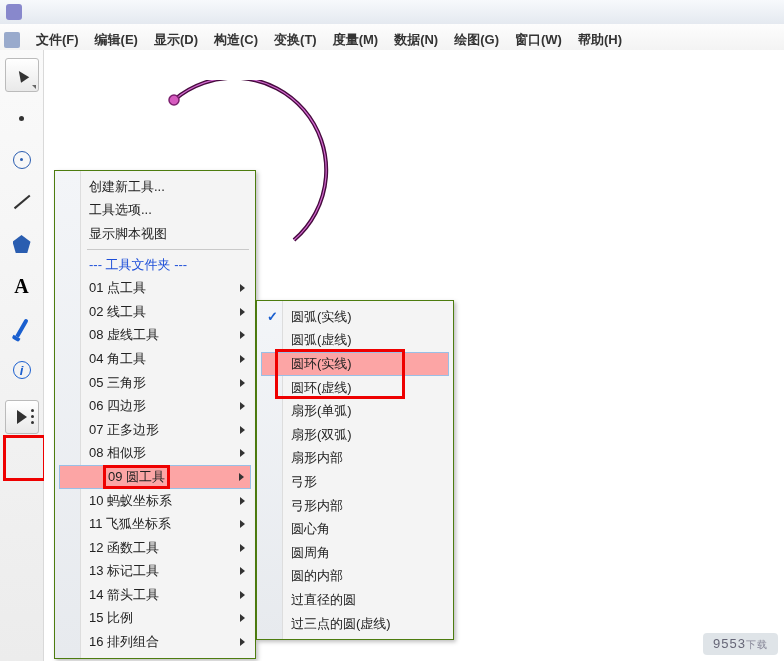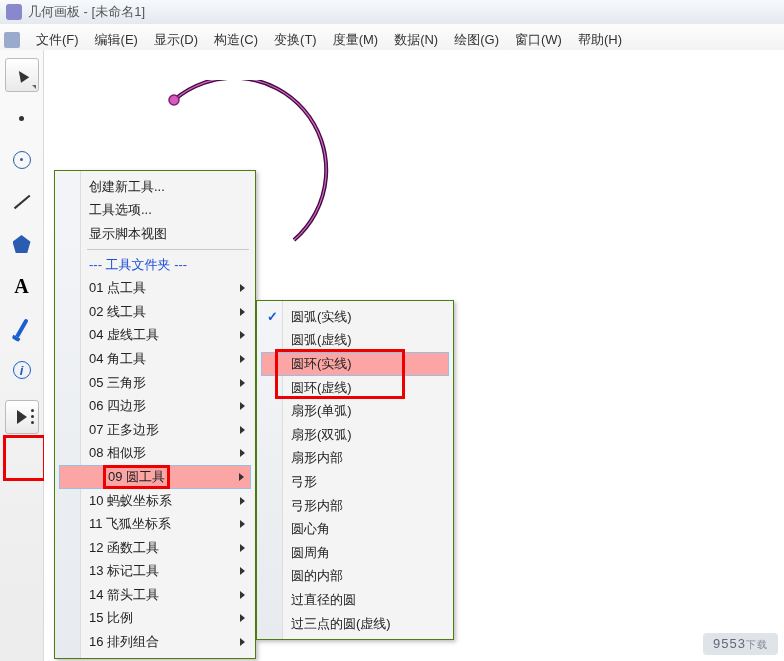--- a/index.html
+++ b/index.html
@@ -1,21 +1,21 @@
 <!DOCTYPE html>
 <html><head>
 <meta charset="utf-8">
 <style>
 * { margin: 0; padding: 0; box-sizing: border-box; font-family: "Microsoft YaHei", SimSun, sans-serif; font-size: 13px; }
 body { width: 784px; height: 661px; background: #fff; overflow: hidden; position: relative; }
 
 .titlebar { height: 24px; background: linear-gradient(#f7f9fc,#e4e9f0); display: flex; align-items: center; padding-left: 6px; color: #555; }
 .titlebar .app-icon { width: 16px; height: 16px; background: #88c; border-radius: 3px; margin-right: 6px; }
 
-.menubar { height: 33px; background: linear-gradient(#fdfdfd,#f1f1f1); border-bottom: 1px solid #d1d1d1; display: flex; align-items: center; padding-left: 4px; }
+.menubar { height: 33px; background: linear-gradient(#fdfdfd,#f1f1f1); border-bottom: 1px solid #d1d1d1; display: flex; align-items: center; padding-left: 4px; font-weight: bold; }
 .menubar .doc-icon { width: 16px; height: 16px; background: #9ac; border-radius: 2px; margin-right: 8px; }
 .menubar .menu-item { padding: 0 8px; color: #333; cursor: default; }
 
 .toolbar { position: absolute; left: 0; top: 50px; width: 44px; background: linear-gradient(#fafafa,#ececec); border-right: 1px solid #d9d9d9; height: 611px; display: flex; flex-direction: column; align-items: center; padding-top: 8px; gap: 10px; }
 .tool-btn { width: 34px; height: 34px; border: 1px solid #bbb; border-radius: 3px; background: linear-gradient(#fff,#e9e9e9); display: flex; align-items: center; justify-content: center; position: relative; }
 .tool-btn.first { display:flex; }
 .tool-btn .drop-mark { position: absolute; right: 2px; bottom: 2px; width: 0; height: 0; border-left: 4px solid transparent; border-top: 4px solid #666; }
 .tool-plain { width: 34px; height: 32px; display: flex; align-items: center; justify-content: center; }
 
 .arrow-icon { width:0;height:0;border-left:5px solid transparent;border-right:5px solid transparent;border-bottom:11px solid #333; transform: rotate(-35deg); }
@@ -53,21 +53,20 @@
 .red-sub-box { position:absolute; border:3px solid #e00; pointer-events:none; }
 
 .watermark { position:absolute; right:6px; bottom:6px; background:rgba(220,225,230,0.9); padding:3px 10px; border-radius:4px; font-size:13px; letter-spacing:1px; color:#667; font-weight:normal; }
 .watermark small{font-size:10px;color:#889;}
 </style>
 </head>
 <body>
 
 <div class="titlebar">
   <div class="app-icon"></div>
-  <span>几何画板 - [未命名1]</span>
 </div>
 
 <div class="menubar">
   <div class="doc-icon"></div>
   <div class="menu-item">文件(F)</div>
   <div class="menu-item">编辑(E)</div>
   <div class="menu-item">显示(D)</div>
   <div class="menu-item">构造(C)</div>
   <div class="menu-item">变换(T)</div>
   <div class="menu-item">度量(M)</div>
@@ -142,21 +141,21 @@
     </div>
   <div class="item">
       <span>01 点工具</span>
       <div class="arrow-r"></div>
     </div>
   <div class="item">
       <span>02 线工具</span>
       <div class="arrow-r"></div>
     </div>
   <div class="item">
-      <span>04 虚线工具</span>
+      <span>08 虚线工具</span>
       <div class="arrow-r"></div>
     </div>
   <div class="item">
       <span>04 角工具</span>
       <div class="arrow-r"></div>
     </div>
   <div class="item">
       <span>05 三角形</span>
       <div class="arrow-r"></div>
     </div>

